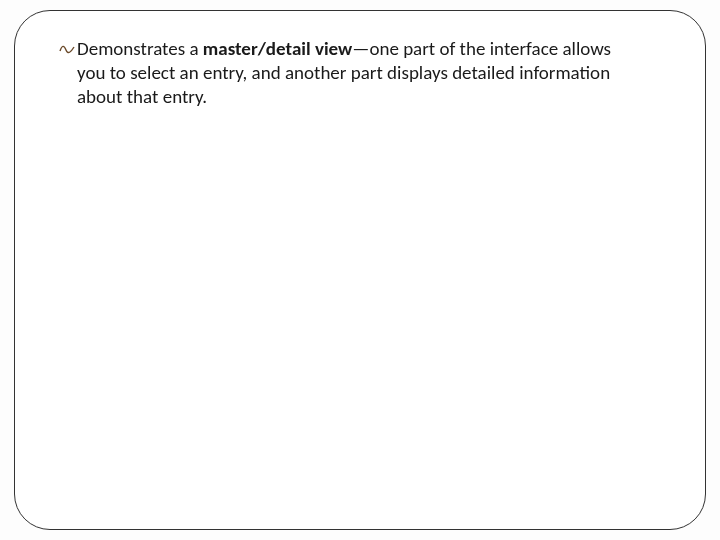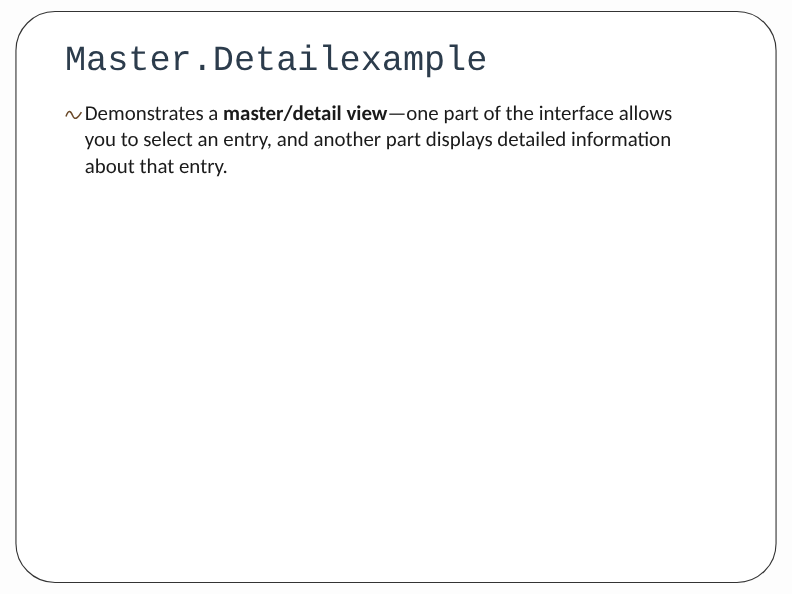--- a/index.html
+++ b/index.html
@@ -53,21 +53,20 @@
       flex: 1;
     }
     .bold-inline {
       font-weight: 700;
     }
   </style>
 </head>
 <body>
 
 <div class="slide-frame">
-  <h1 class="slide-title">Master.Detailexample</h1>
 
   <div class="bullet-row">
     <span class="bullet-icon"><svg width="16" height="14" viewBox="0 0 16 14">
           <path d="M1 9 C3 3, 5 3, 7 8 C9 13, 12 10, 15 5" fill="none" stroke="#6b4a2a" stroke-width="1.4"></path>
         </svg></span>
     <span class="bullet-text">
       <span>Demonstrates a </span><span class="bold-inline">master/detail view</span><span>—one part of the interface allows you to select an entry, and another part displays detailed information about that entry.</span>
     </span>
   </div>
 </div>

